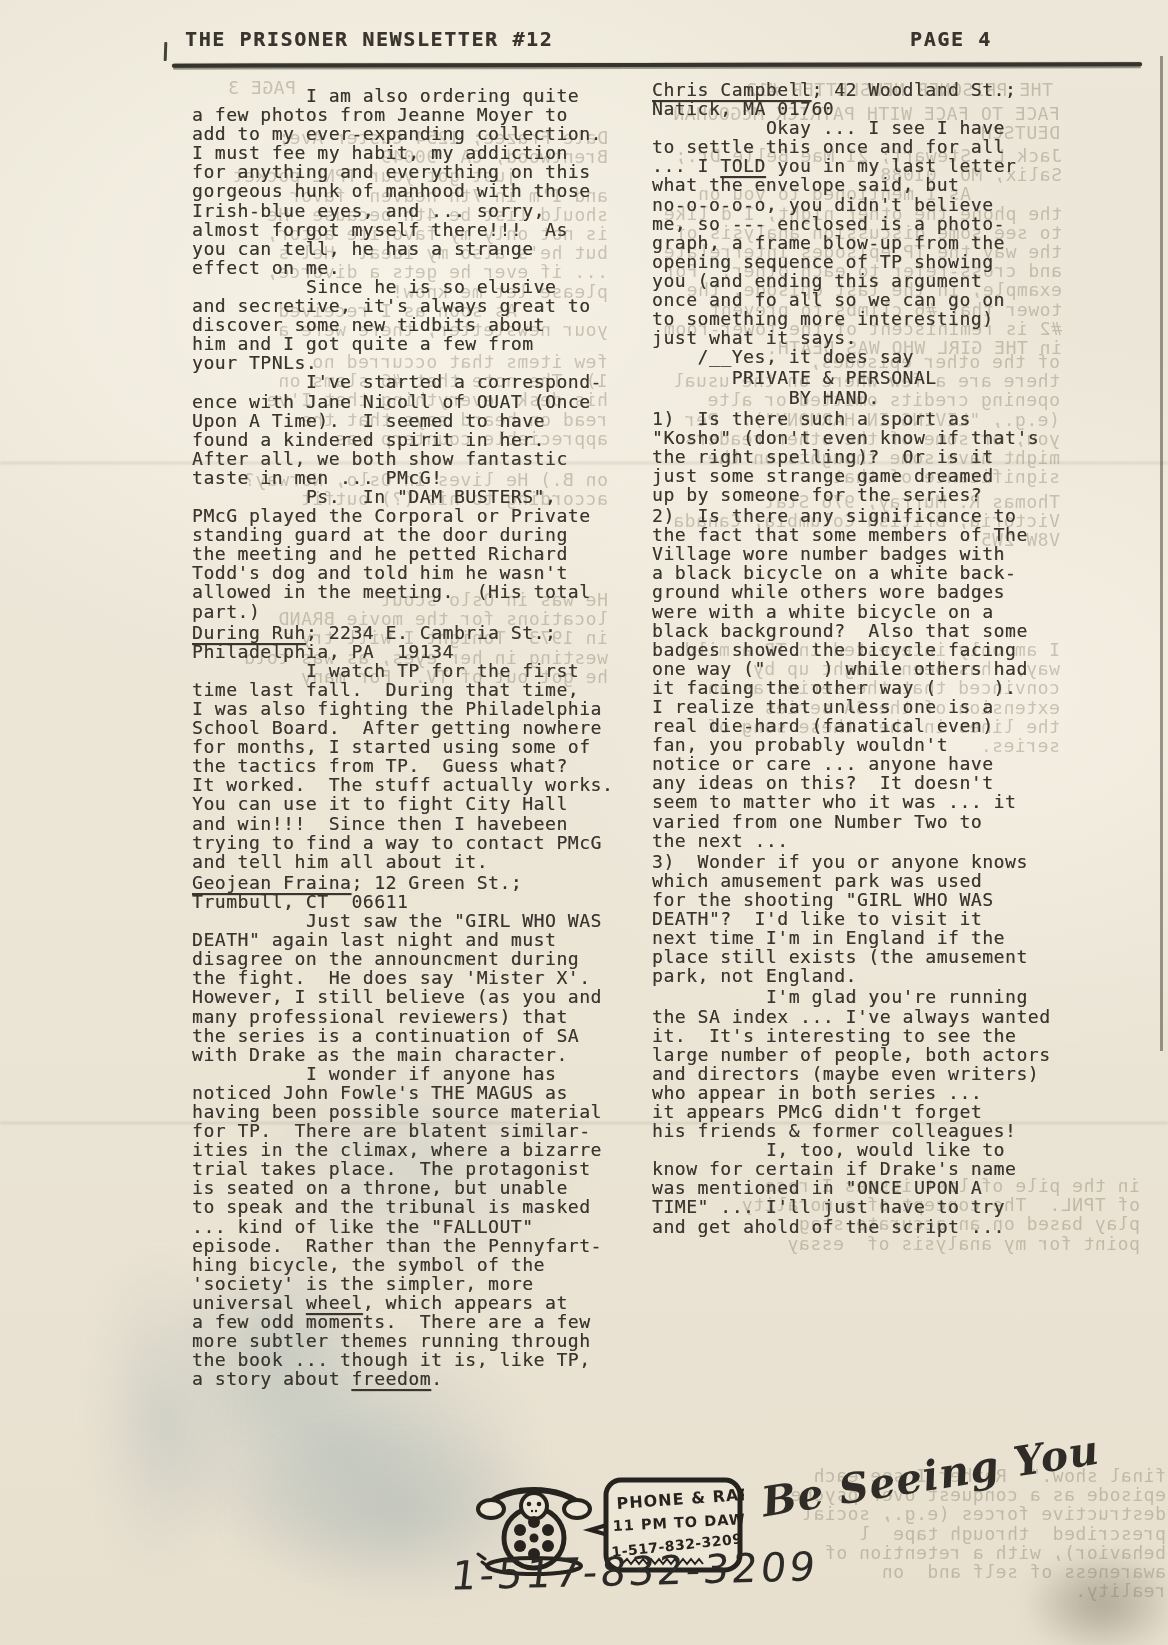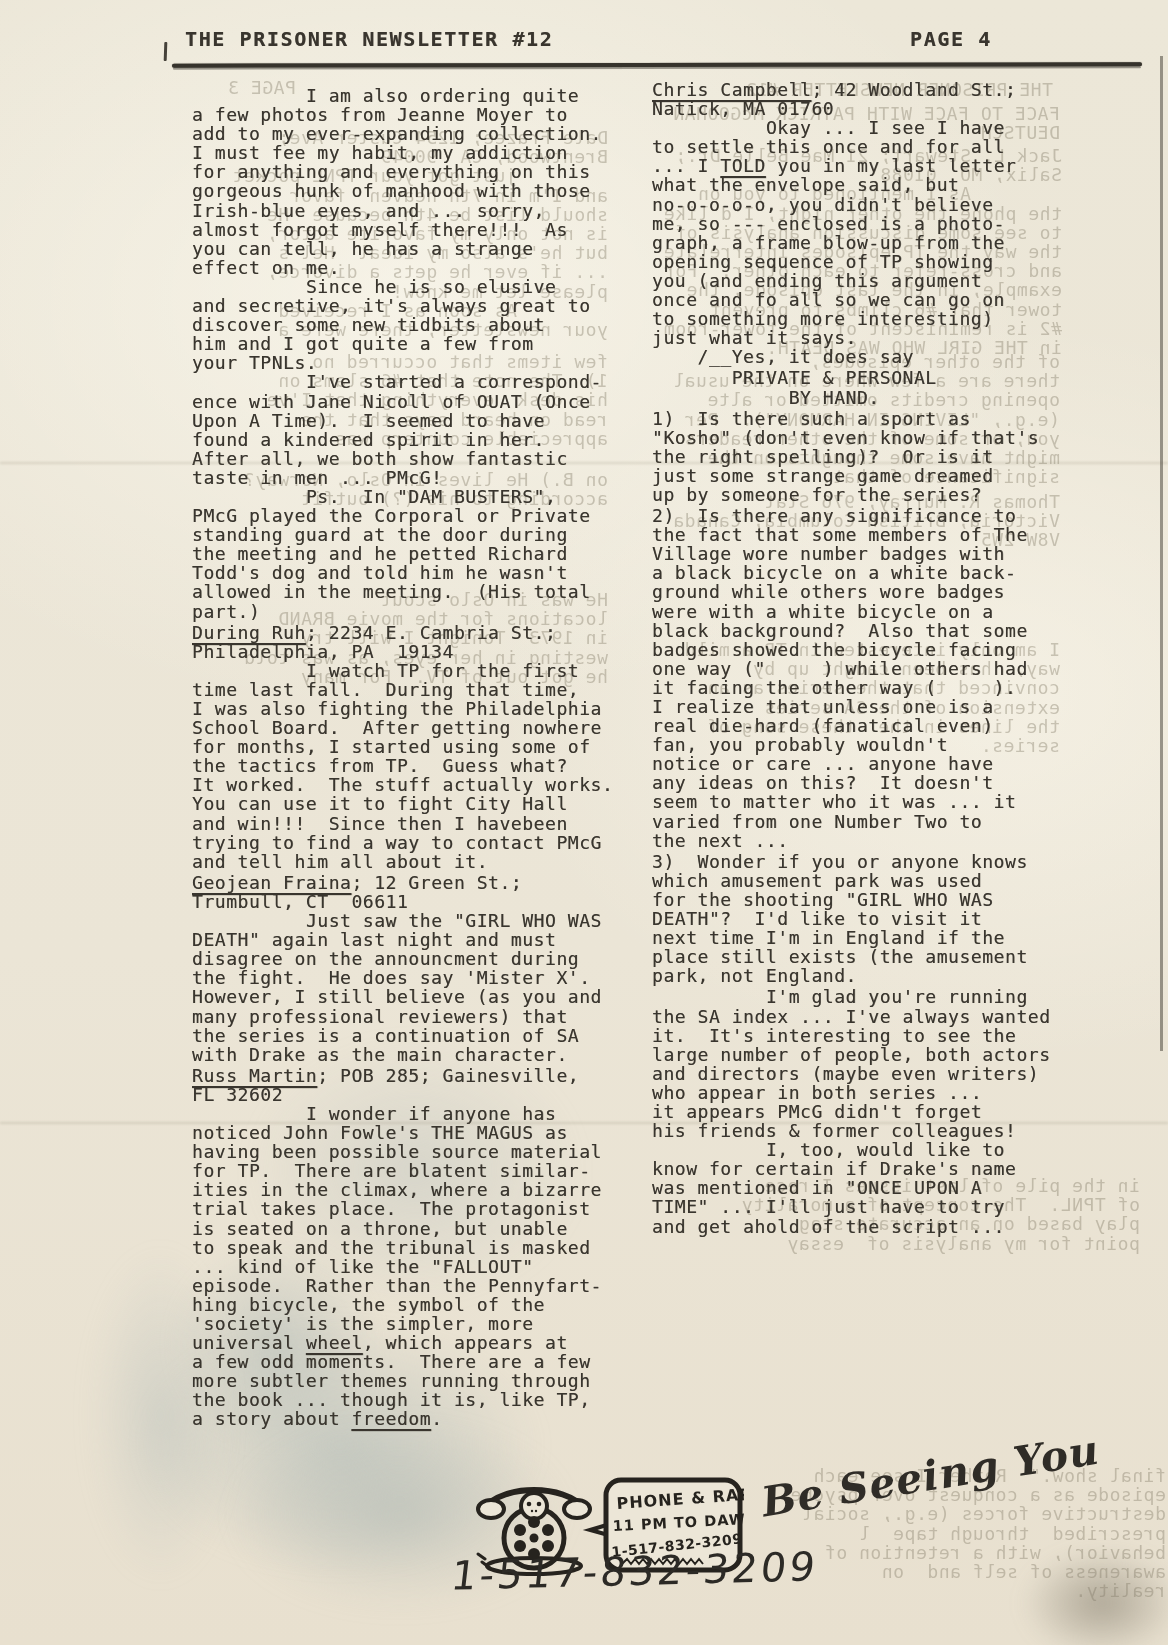--- a/index.html
+++ b/index.html
@@ -163,22 +163,21 @@
 and win!!!  Since then I havebeen
 trying to find a way to contact PMcG
 and tell him all about it.</span></div><div class="block gap"><span class="u">Geojean Fraina</span><span>; 12 Green St.;
 Trumbull, CT  06611</span></div><div class="block"><span>          Just saw the "GIRL WHO WAS
 DEATH" again last night and must
 disagree on the announcment during
 the fight.  He does say 'Mister X'.
 However, I still believe (as you and
 many professional reviewers) that
 the series is a continuation of SA
-with Drake as the main character.</span></div><div class="block gap"><span class="u">Russ Martin</span><span>; POB 285; Gainesville,
-FL 32602</span></div><div class="block"><span>          I wonder if anyone has
+with Drake as the main character.</span></div><div class="block"><span>          I wonder if anyone has
 noticed John Fowle's THE MAGUS as
 having been possible source material
 for TP.  There are blatent similar-
 ities in the climax, where a bizarre
 trial takes place.  The protagonist
 is seated on a throne, but unable
 to speak and the tribunal is masked
 ... kind of like the "FALLOUT"
 episode.  Rather than the Pennyfart-
 hing bicycle, the symbol of the

